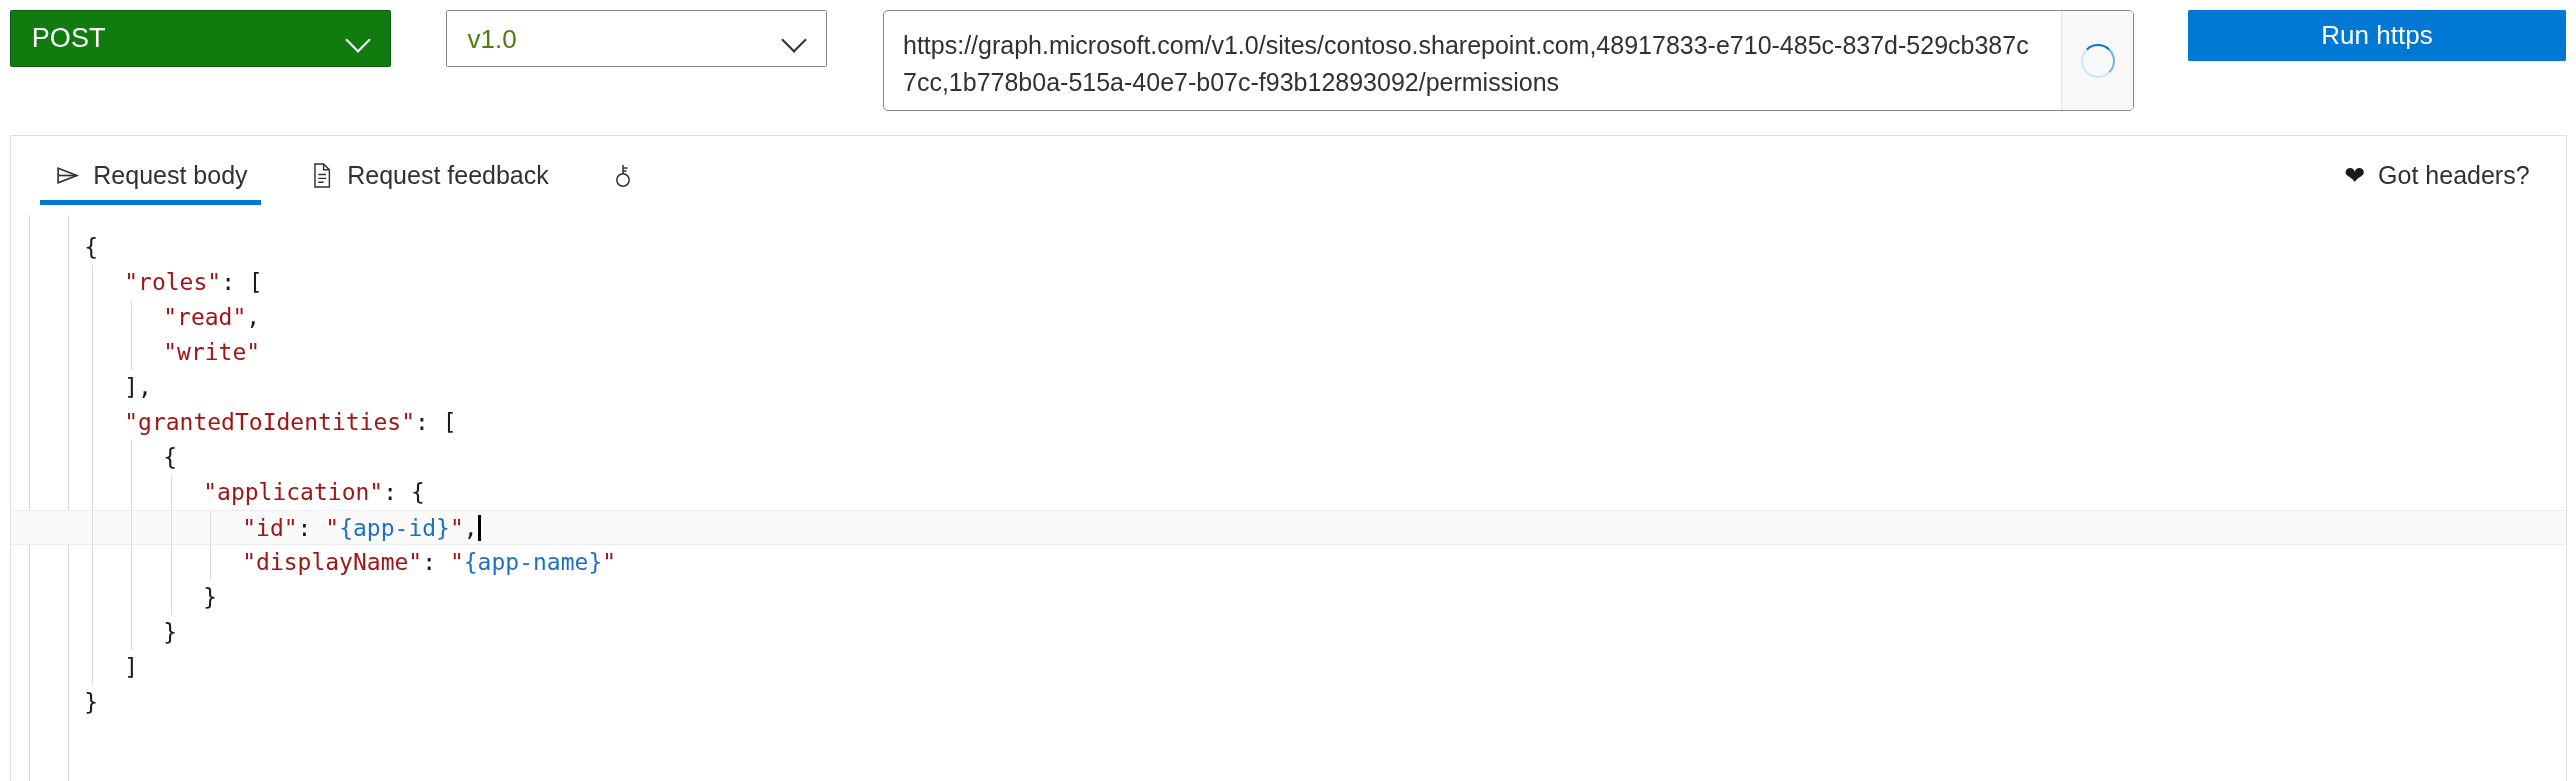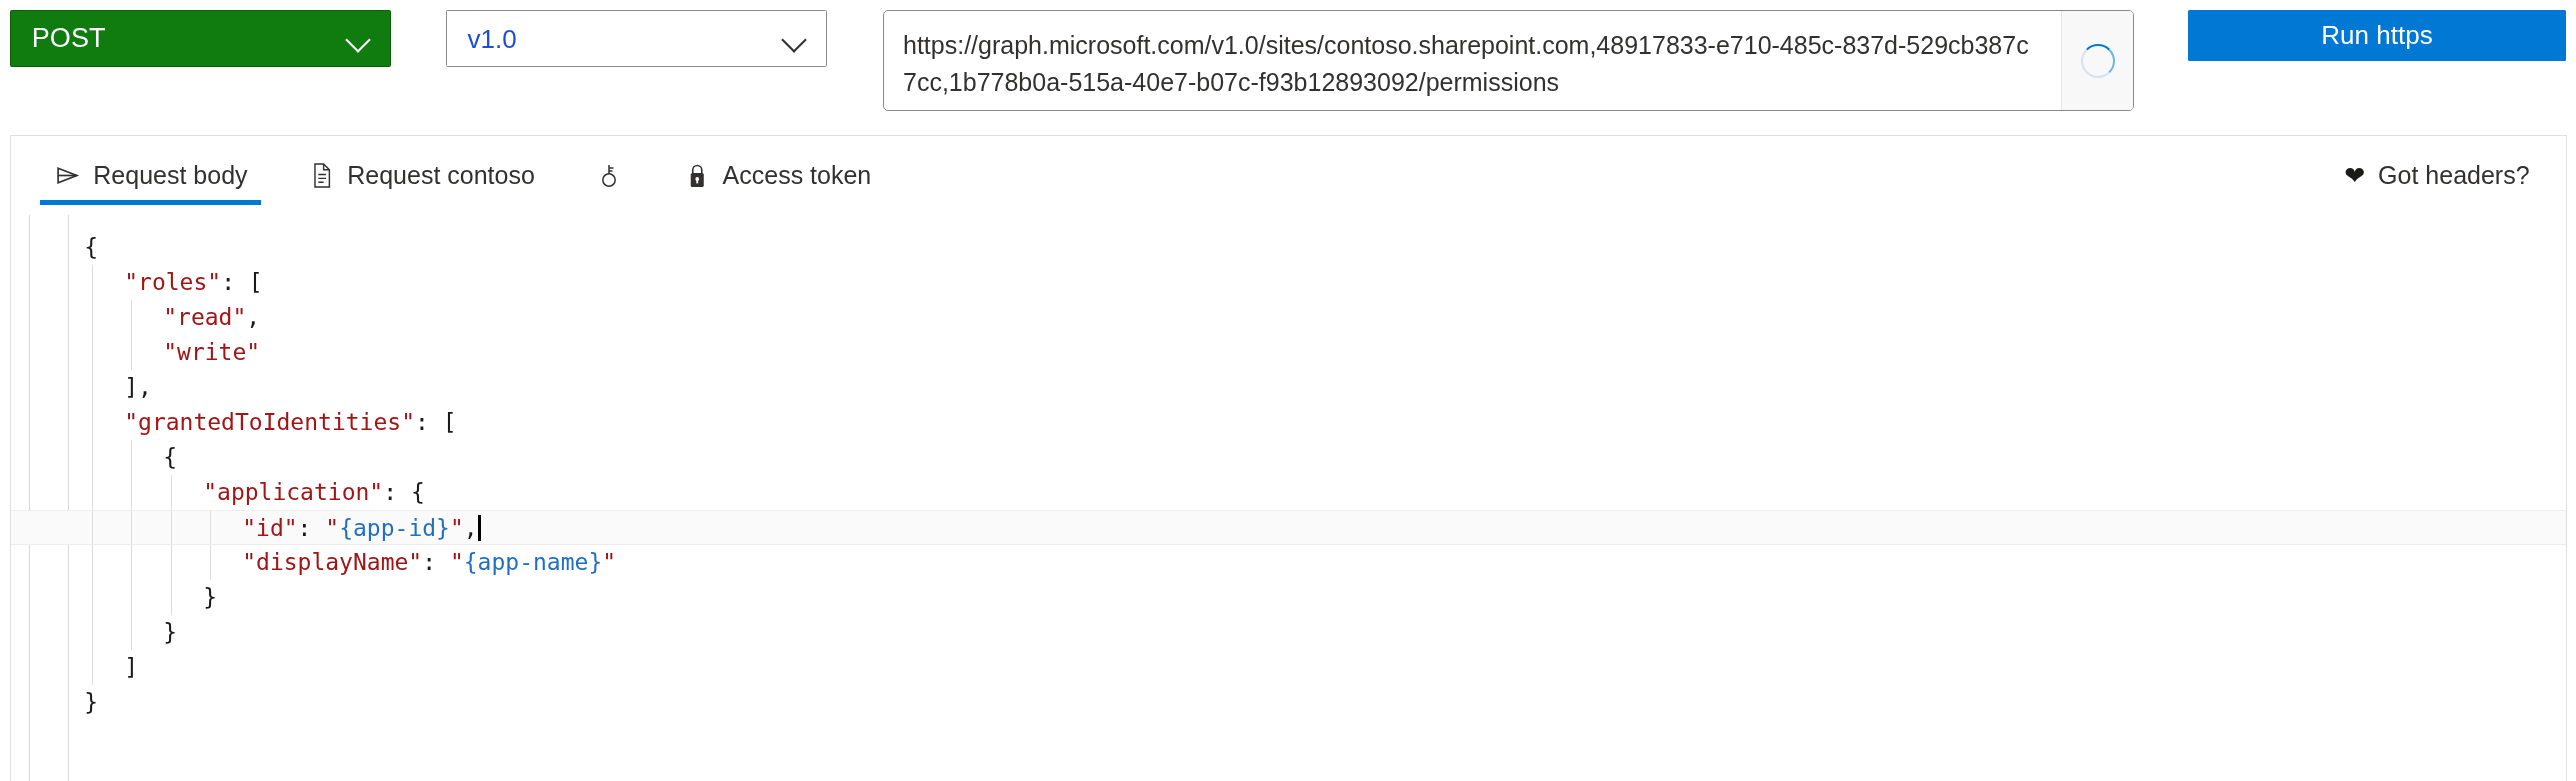--- a/index.html
+++ b/index.html
@@ -64,21 +64,21 @@
     background: #ffffff;
     border: 0.7px solid #8a8886;
     border-radius: 1.5px;
     display: flex;
     align-items: center;
     justify-content: space-between;
     padding: 0 19px 0 20.5px;
     cursor: pointer;
   }
   .version-select .label {
-    color: #1d4ed8;
+    color: #4d7c0f;
     font-size: 26px;
     line-height: 1;
   }
   .version-select .chev { color: #323130; }
 
   .url-field {
     position: absolute;
     left: 883px; top: 10.2px;
     width: 1251px; height: 101px;
     background: #ffffff;
@@ -289,43 +289,32 @@
     </div>
 
     <div class="tab">
       <span class="tico">
         <svg width="23.4" height="25" viewBox="0 0 22 26" fill="none" stroke="#323130" stroke-width="1.5">
           <path d="M4 1 H13 L19 7 V25 H4 Z"></path>
             <path d="M13 1 V7 H19"></path>
           <path d="M7.5 12 H15.5 M7.5 16 H15.5 M7.5 20 H13"></path>
         </svg>
       </span>
-      <span class="tab-label">Request contoso</span>
+      <span class="tab-label">Request feedback</span>
     </div>
 
     <div class="tab">
       <span class="tico">
         <svg width="22" height="26" viewBox="0 0 20 26" fill="none" stroke="#323130" stroke-width="1.5">
           <circle cx="10" cy="17" r="6.2"></circle>
             <path d="M10 11 V2 M10 5 H14.5 M10 8 H13.5"></path>
         </svg>
       </span>
     </div>
 
-    <div class="tab">
-      <span class="tico">
-        <svg width="20.5" height="26" viewBox="0 0 20 26" fill="none" stroke="#323130" stroke-width="1.6">
-          <path d="M5.5 10 V7 a4.5 4.5 0 0 1 9 0 V10"></path>
-          <rect x="3.5" y="10" width="13" height="14" rx="1.6" fill="#323130" stroke="none"></rect>
-          <circle cx="10" cy="16" r="1.9" fill="#ffffff" stroke="none"></circle>
-          <rect x="9.1" y="16" width="1.8" height="4.4" fill="#ffffff" stroke="none"></rect>
-        </svg>
-      </span>
-      <span class="tab-label">Access token</span>
-    </div>
 
     <div class="feedback">
       <span class="heart">❤</span>
       <span>Got headers?</span>
     </div>
   </div>
 
   <div class="editor">
     <div class="editor-rulers">
       <div class="ruler" style="left:17.6px"></div>

